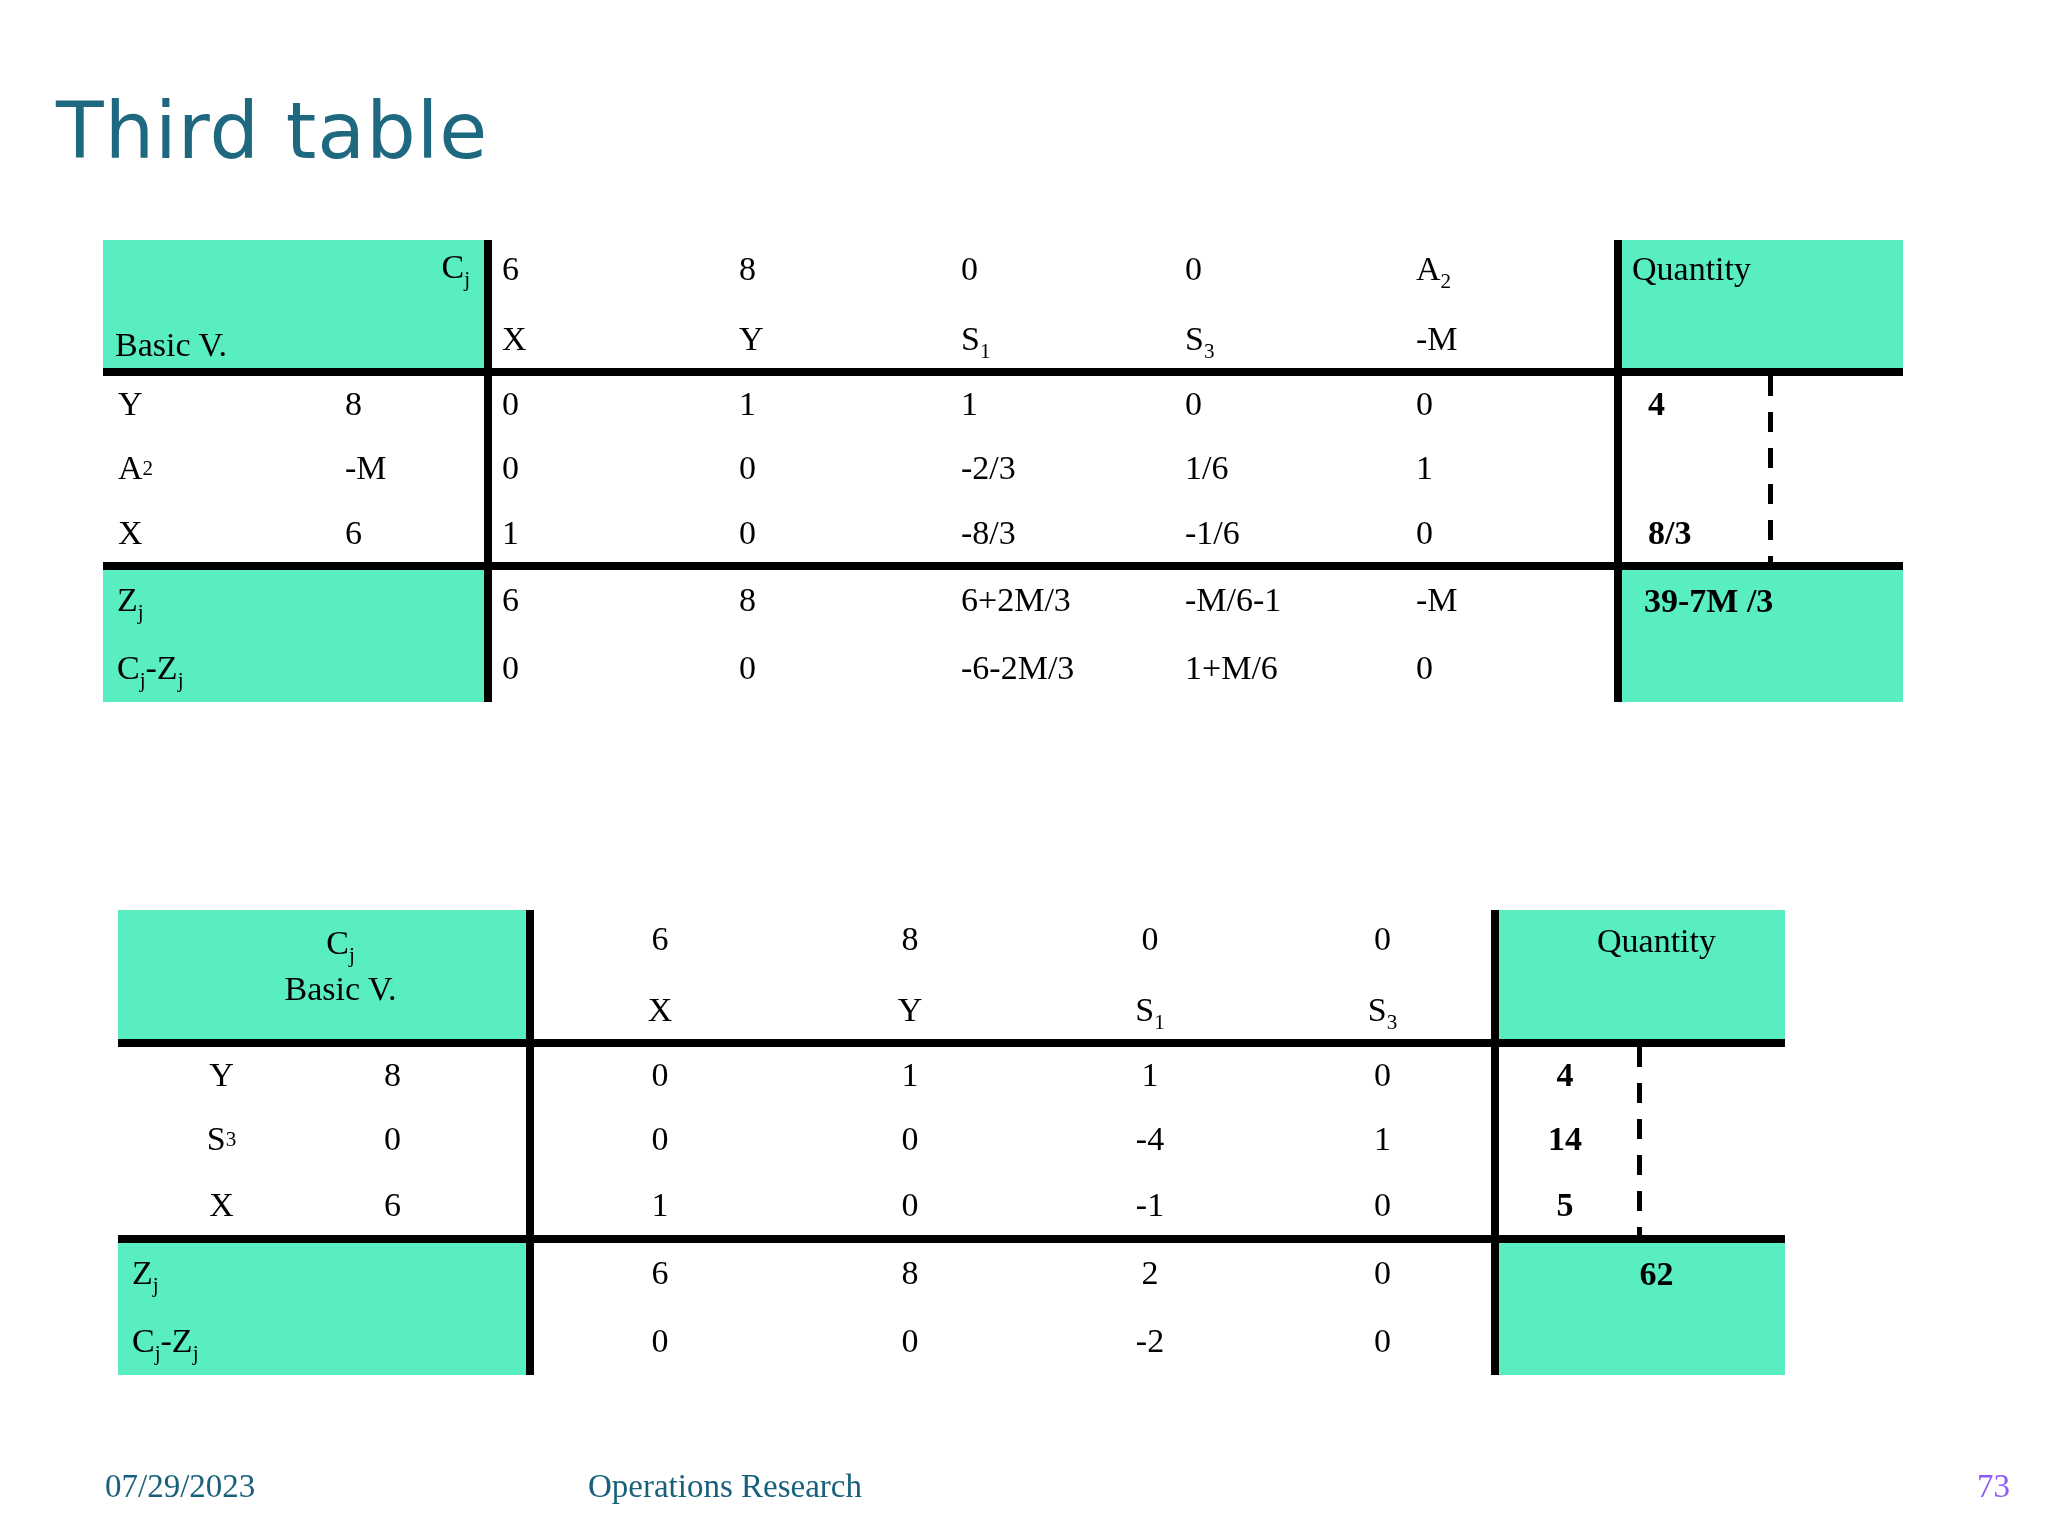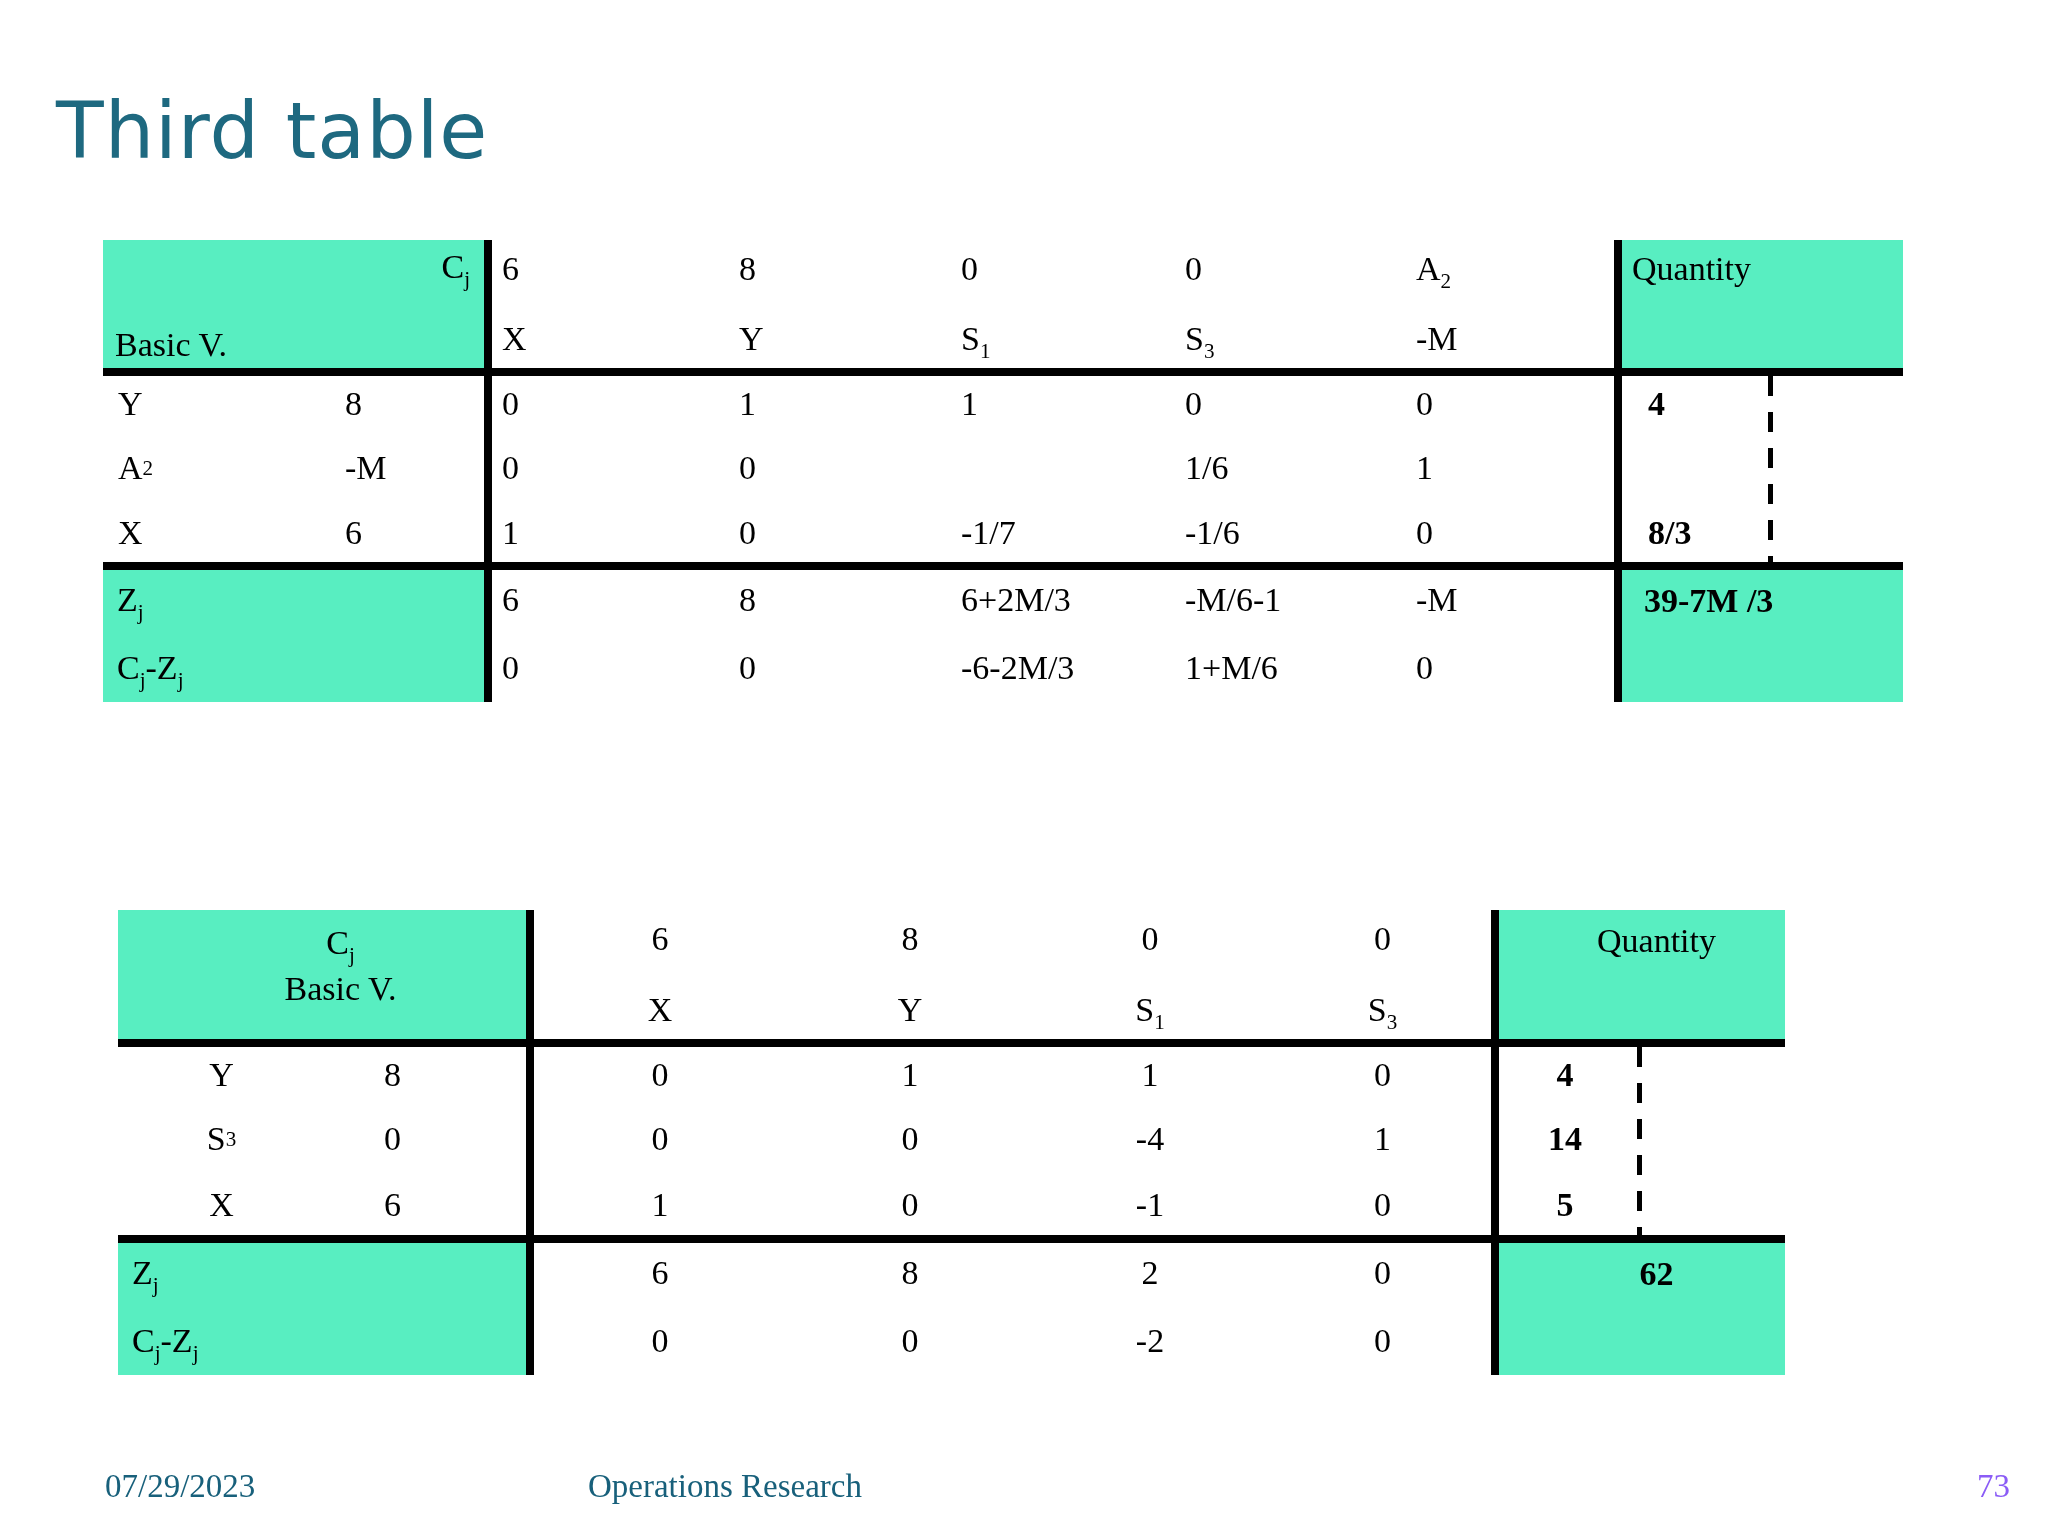--- a/index.html
+++ b/index.html
@@ -118,31 +118,32 @@
     <div class="c p4" style="grid-area:2/7">0</div>
     <div class="c pq qty" style="grid-area:2/8">4</div>
 
     <div class="c p-name" style="grid-area:3/1">
         <span>A</span>
         <sub>2</sub>
       </div>
     <div class="c p-coef" style="grid-area:3/2">-M</div>
     <div class="c p0" style="grid-area:3/3">0</div>
     <div class="c p1" style="grid-area:3/4">0</div>
+    <div class="c p2" style="grid-area:3/5">-2/3</div>
     <div class="c p3" style="grid-area:3/6">1/6</div>
     <div class="c p4" style="grid-area:3/7">1</div>
 
     <div class="c p-name" style="grid-area:4/1">
         <span>X</span>
         <sub></sub>
       </div>
     <div class="c p-coef" style="grid-area:4/2">6</div>
     <div class="c p0" style="grid-area:4/3">1</div>
     <div class="c p1" style="grid-area:4/4">0</div>
-    <div class="c p2" style="grid-area:4/5">-1/7</div>
+    <div class="c p2" style="grid-area:4/5">-8/3</div>
     <div class="c p3" style="grid-area:4/6">-1/6</div>
     <div class="c p4" style="grid-area:4/7">0</div>
     <div class="c pq qty" style="grid-area:4/8">8/3</div>
 
     <div class="c zlabel green" style="grid-area:5/1/6/3">
       <span><span>Z</span><sub>j</sub></span>
     </div>
     <div class="c p0" style="grid-area:5/3">6</div>
     <div class="c p1" style="grid-area:5/4">8</div>
     <div class="c p2" style="grid-area:5/5">6+2M/3</div>

